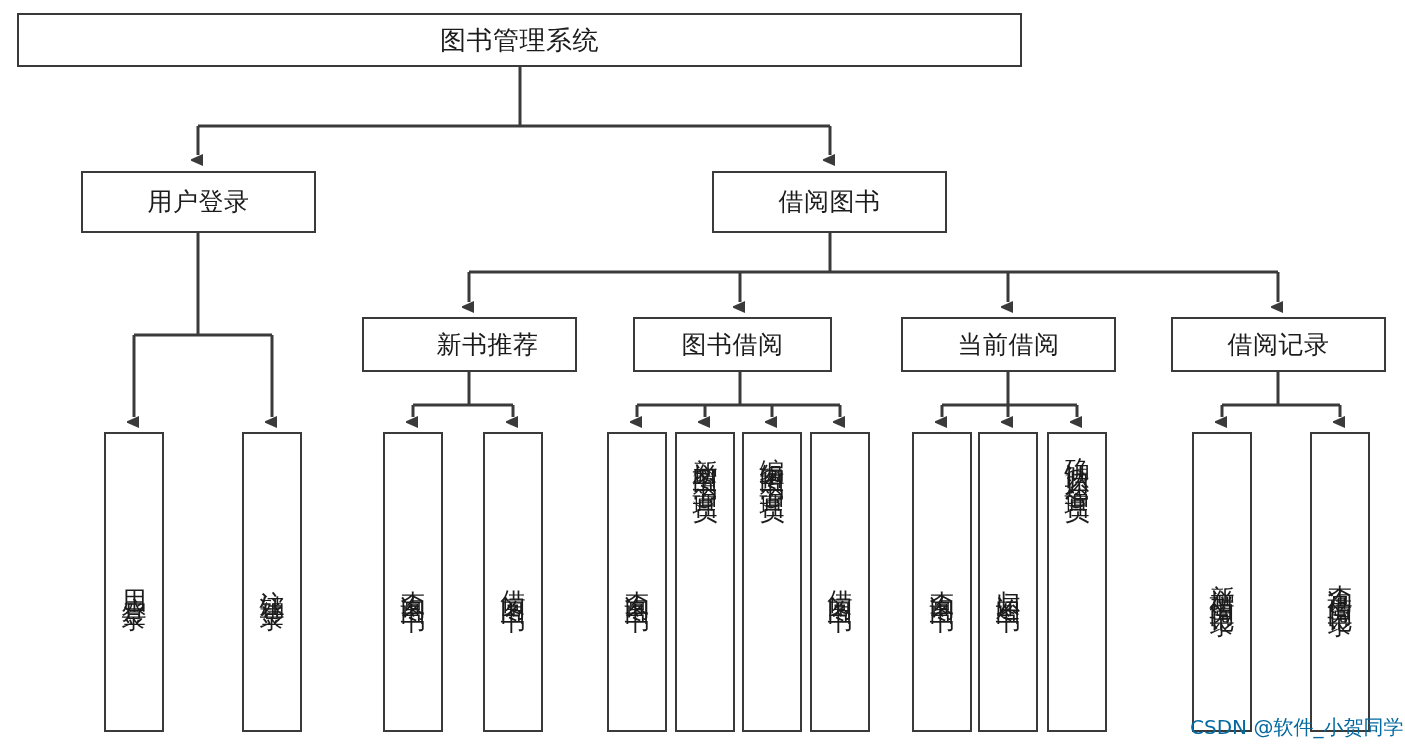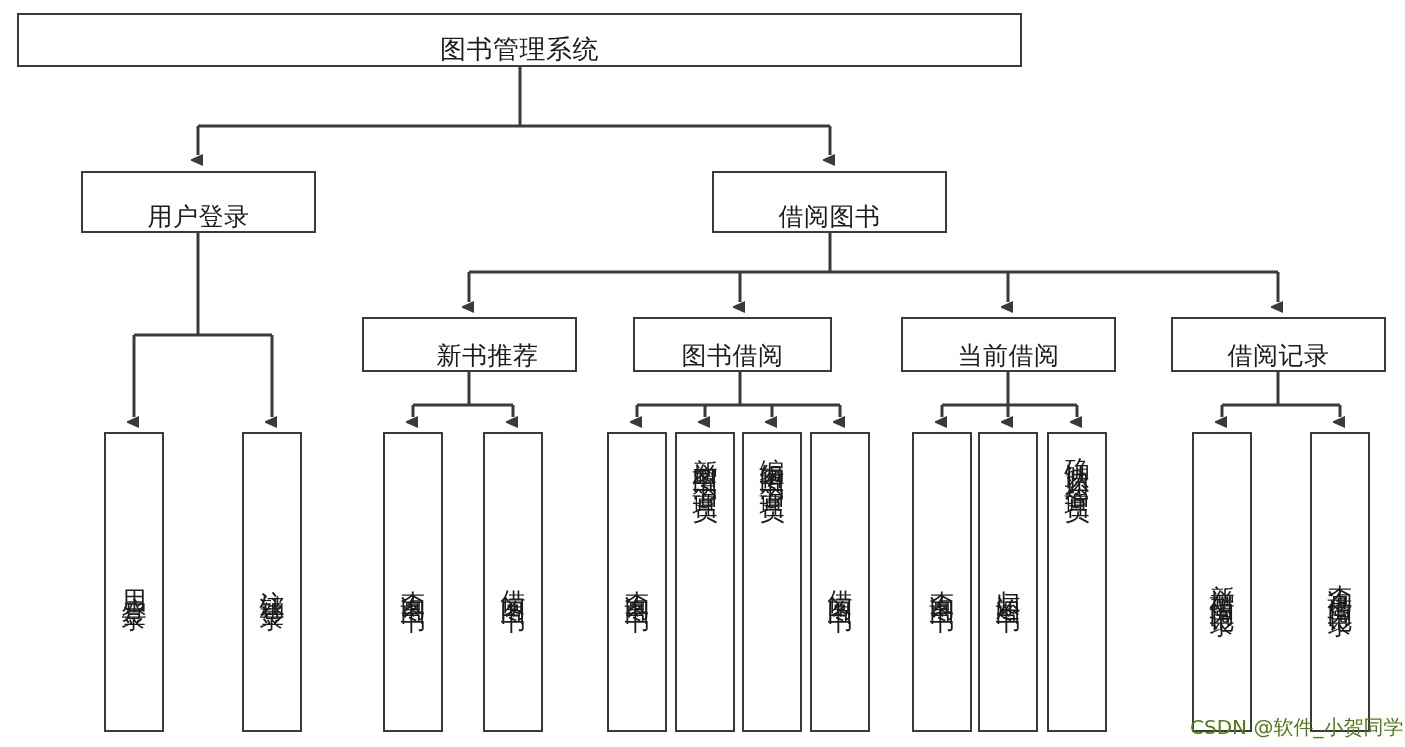--- a/index.html
+++ b/index.html
@@ -25,21 +25,21 @@
     width: 1405px;
     height: 747px;
     pointer-events: none;
   }
   .node {
     position: absolute;
     box-sizing: border-box;
     border: 2px solid #3a3a3a;
     background: #ffffff;
     display: flex;
-    align-items: flex-end;
+    align-items: center;
     justify-content: center;
     color: #1b1b1b;
   }
   .node .label {
     display: block;
     text-align: center;
     line-height: 1.18;
     letter-spacing: 0.5px;
   }
   
@@ -64,21 +64,21 @@
     white-space: nowrap;
   }
   
   .node.vert.midtext {
     align-items: center;
     padding-top: 0;
   }
   .watermark {
     position: absolute;
     font-size: 20px;
-    color: #4d7c0f;
+    color: #0369a1;
     white-space: nowrap;
     font-family: "DejaVu Sans", "Liberation Sans", sans-serif;
   }
 </style>
 </head>
 <body>
 
 <div id="canvas">
 
   <svg id="edges" viewBox="0 0 1405 747" width="1405" height="747">

